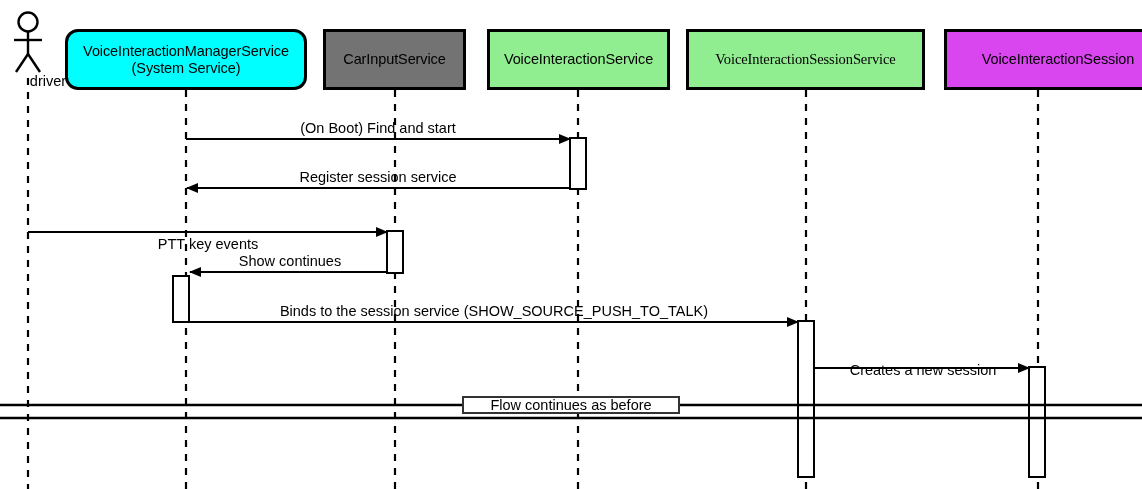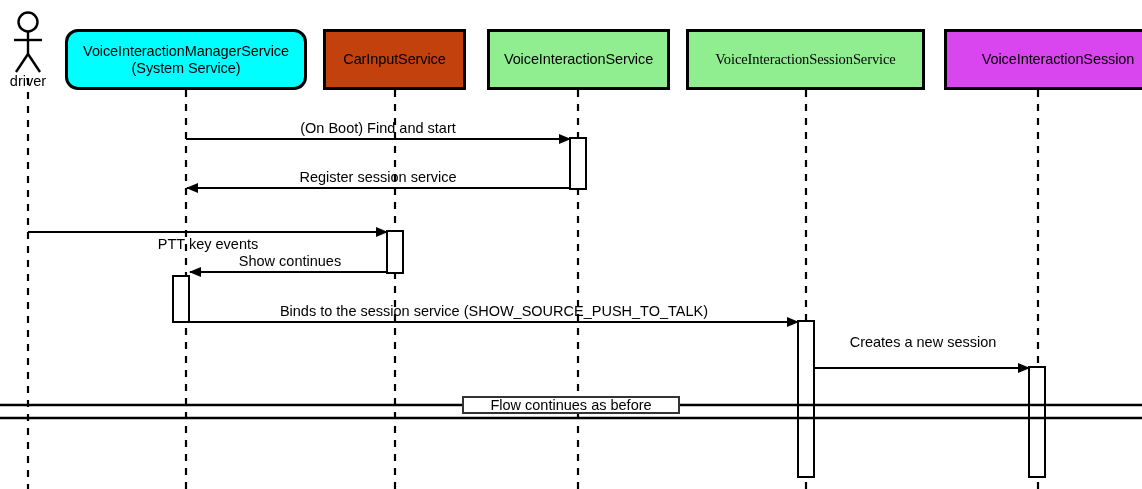--- a/index.html
+++ b/index.html
@@ -41,20 +41,21 @@
     display: block;
     white-space: pre-line;
     padding: 0 6px;
   }
   .actor-label {
     position: absolute;
     font-size: 14.5px;
     color: #000000;
     text-align: center;
     white-space: nowrap;
+    padding-left: 20px;
   }
   .msg-label {
     position: absolute;
     font-size: 14.5px;
     color: #000000;
     white-space: nowrap;
     text-align: right;
     transform: translateX(-50%);
   }
   .note-box {
@@ -126,38 +127,38 @@
       </g>
   </svg>
 
   <div class="actor-label" style="left:0px; top:73px; width:56px;">driver</div>
 
   <div id="participant-boxes">
       <div class="participant-box" style="left: 65px; top: 29px; width: 242px; height: 61px; background: rgb(0, 255, 255); border-radius: 13px;">
         <span class="participant-label">VoiceInteractionManagerService
 (System Service)</span>
       </div>
-      <div class="participant-box" style="left: 323px; top: 29px; width: 143px; height: 61px; background: #c2410c; align-items: center;">
+      <div class="participant-box" style="left: 323px; top: 29px; width: 143px; height: 61px; background: #737373; align-items: center;">
         <span class="participant-label">CarInputService</span>
       </div>
       <div class="participant-box" style="left: 487px; top: 29px; width: 183px; height: 61px; background: rgb(144, 238, 144); text-align: center;">
         <span class="participant-label">VoiceInteractionService</span>
       </div>
       <div class="participant-box" style="left: 686px; top: 29px; width: 239px; height: 61px; background: rgb(144, 238, 144); font-family: Liberation Serif, serif;">
         <span class="participant-label">VoiceInteractionSessionService</span>
       </div>
       <div class="participant-box" style="left: 944px; top: 29px; width: 228px; height: 61px; background: #d946ef;">
         <span class="participant-label">VoiceInteractionSession</span>
       </div>
     </div>
 
   <div id="message-labels">
       <div class="msg-label" style="left: 378px; top: 120px;">(On Boot) Find and start</div>
       <div class="msg-label" style="left: 378px; top: 169px;">Register session service</div>
       <div class="msg-label" style="left: 208px; top: 213px; margin-top: 23px;">PTT key events</div>
       <div class="msg-label" style="left: 290px; top: 253px;">Show continues</div>
       <div class="msg-label" style="left: 494px; top: 303px;">Binds to the session service (SHOW_SOURCE_PUSH_TO_TALK)</div>
-      <div class="msg-label" style="left: 923px; top: 334px;">Creates a new session</div>
+      <div class="msg-label" style="left: 923px; top: 362px;">Creates a new session</div>
     </div>
 
   <div class="note-box" id="divider-note" style="left: 462px; top: 396px; width: 218px; height: 18px;">Flow continues as before</div>
 
 </div>
 
 </body></html>

